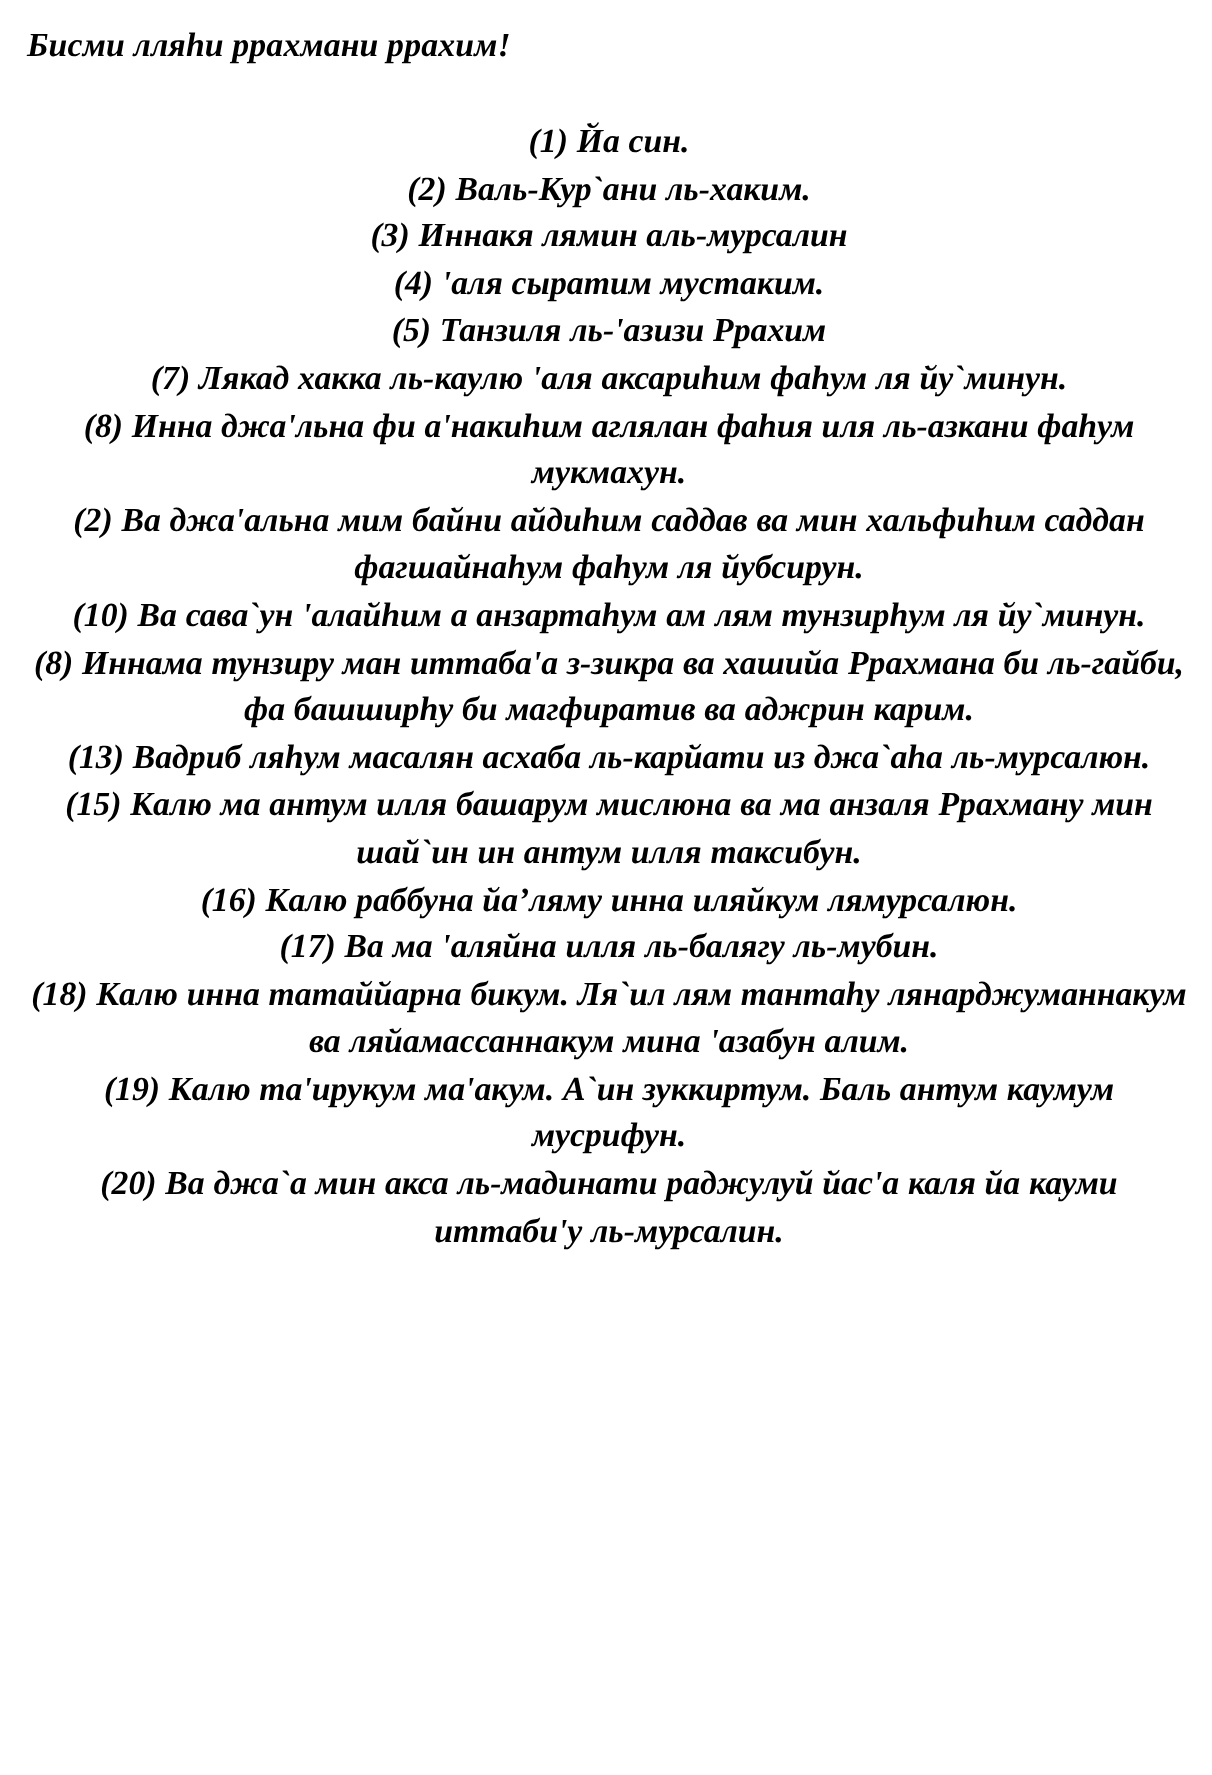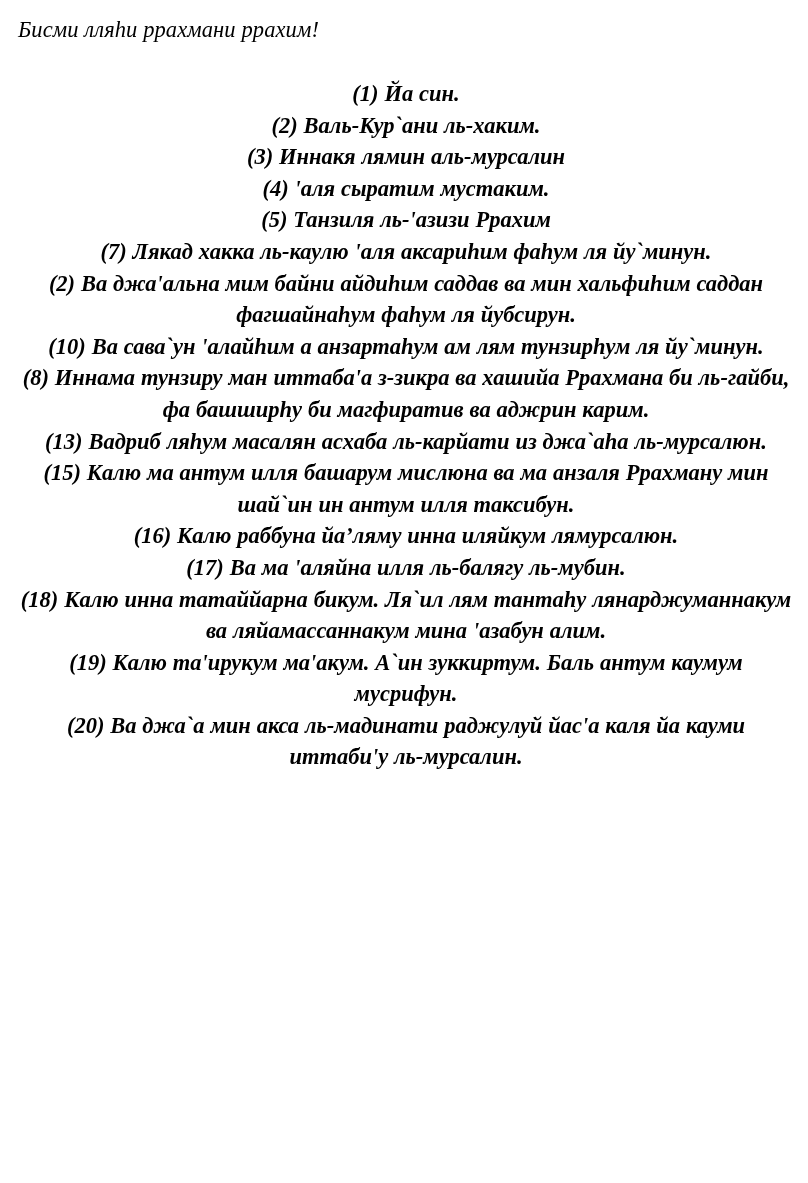--- a/index.html
+++ b/index.html
@@ -20,21 +20,21 @@
   #page {
     box-sizing: border-box;
     width: 808px;
     height: 1183px;
     padding: 14px 14px 0 18px;
     background: #ffffff;
   }
 
   .basmala {
     font-style: italic;
-    font-weight: 400;
+    font-weight: 700;
     font-size: 22.5px;
     line-height: 31px;
     letter-spacing: 0.1px;
     margin: 0;
     white-space: pre-wrap;
   }
 
   .spacer {
     height: 33px;
   }
@@ -68,20 +68,21 @@
 
   <div class="spacer"></div>
 
   <div class="verses">
     <p class="verse">(1) Йа син.</p>
     <p class="verse">(2) Валь-Кур`ани ль-хаким.</p>
     <p class="verse">(3) Иннакя лямин аль-мурсалин</p>
     <p class="verse">(4) 'аля сыратим мустаким.</p>
     <p class="verse">(5) Танзиля ль-'азизи Ррахим</p>
     <p class="verse">(7) Лякад хакка ль-каулю 'аля аксариһим фаһум ля йу`минун.</p>
+    <p class="verse">(8) Инна джа'льна фи а'накиһим аглялан фаһия иля ль-азкани фаһум мукмахун.</p>
     <p class="verse">(2) Ва джа'альна мим байни айдиһим саддав ва мин хальфиһим саддан фагшайнаһум фаһум ля йубсирун.</p>
     <p class="verse">(10) Ва сава`ун 'алайһим а анзартаһум ам лям тунзирһум ля йу`минун.</p>
     <p class="verse">(8) Иннама тунзиру ман иттаба'а з-зикра ва хашийа Ррахмана би ль-гайби, фа башширһу би магфиратив ва аджрин карим.</p>
     <p class="verse">(13) Вадриб ляһум масалян асхаба ль-карйати из джа`аһа ль-мурсалюн.</p>
     <p class="verse">(15) Калю ма антум илля башарум мислюна ва ма анзаля Ррахману мин шай`ин ин антум илля таксибун.</p>
     <p class="verse">(16) Калю раббуна йа’ляму инна иляйкум лямурсалюн.</p>
     <p class="verse">(17) Ва ма 'аляйна илля ль-балягу ль-мубин.</p>
     <p class="verse">(18) Калю инна татаййарна бикум. Ля`ил лям тантаһу лянарджуманнакум ва ляйамассаннакум мина 'азабун алим.</p>
     <p class="verse">(19) Калю та'ирукум ма'акум. А`ин зуккиртум. Баль антум каумум мусрифун.</p>
     <p class="verse">(20) Ва джа`а мин акса ль-мадинати раджулуй йас'а каля йа кауми иттаби'у ль-мурсалин.</p>

